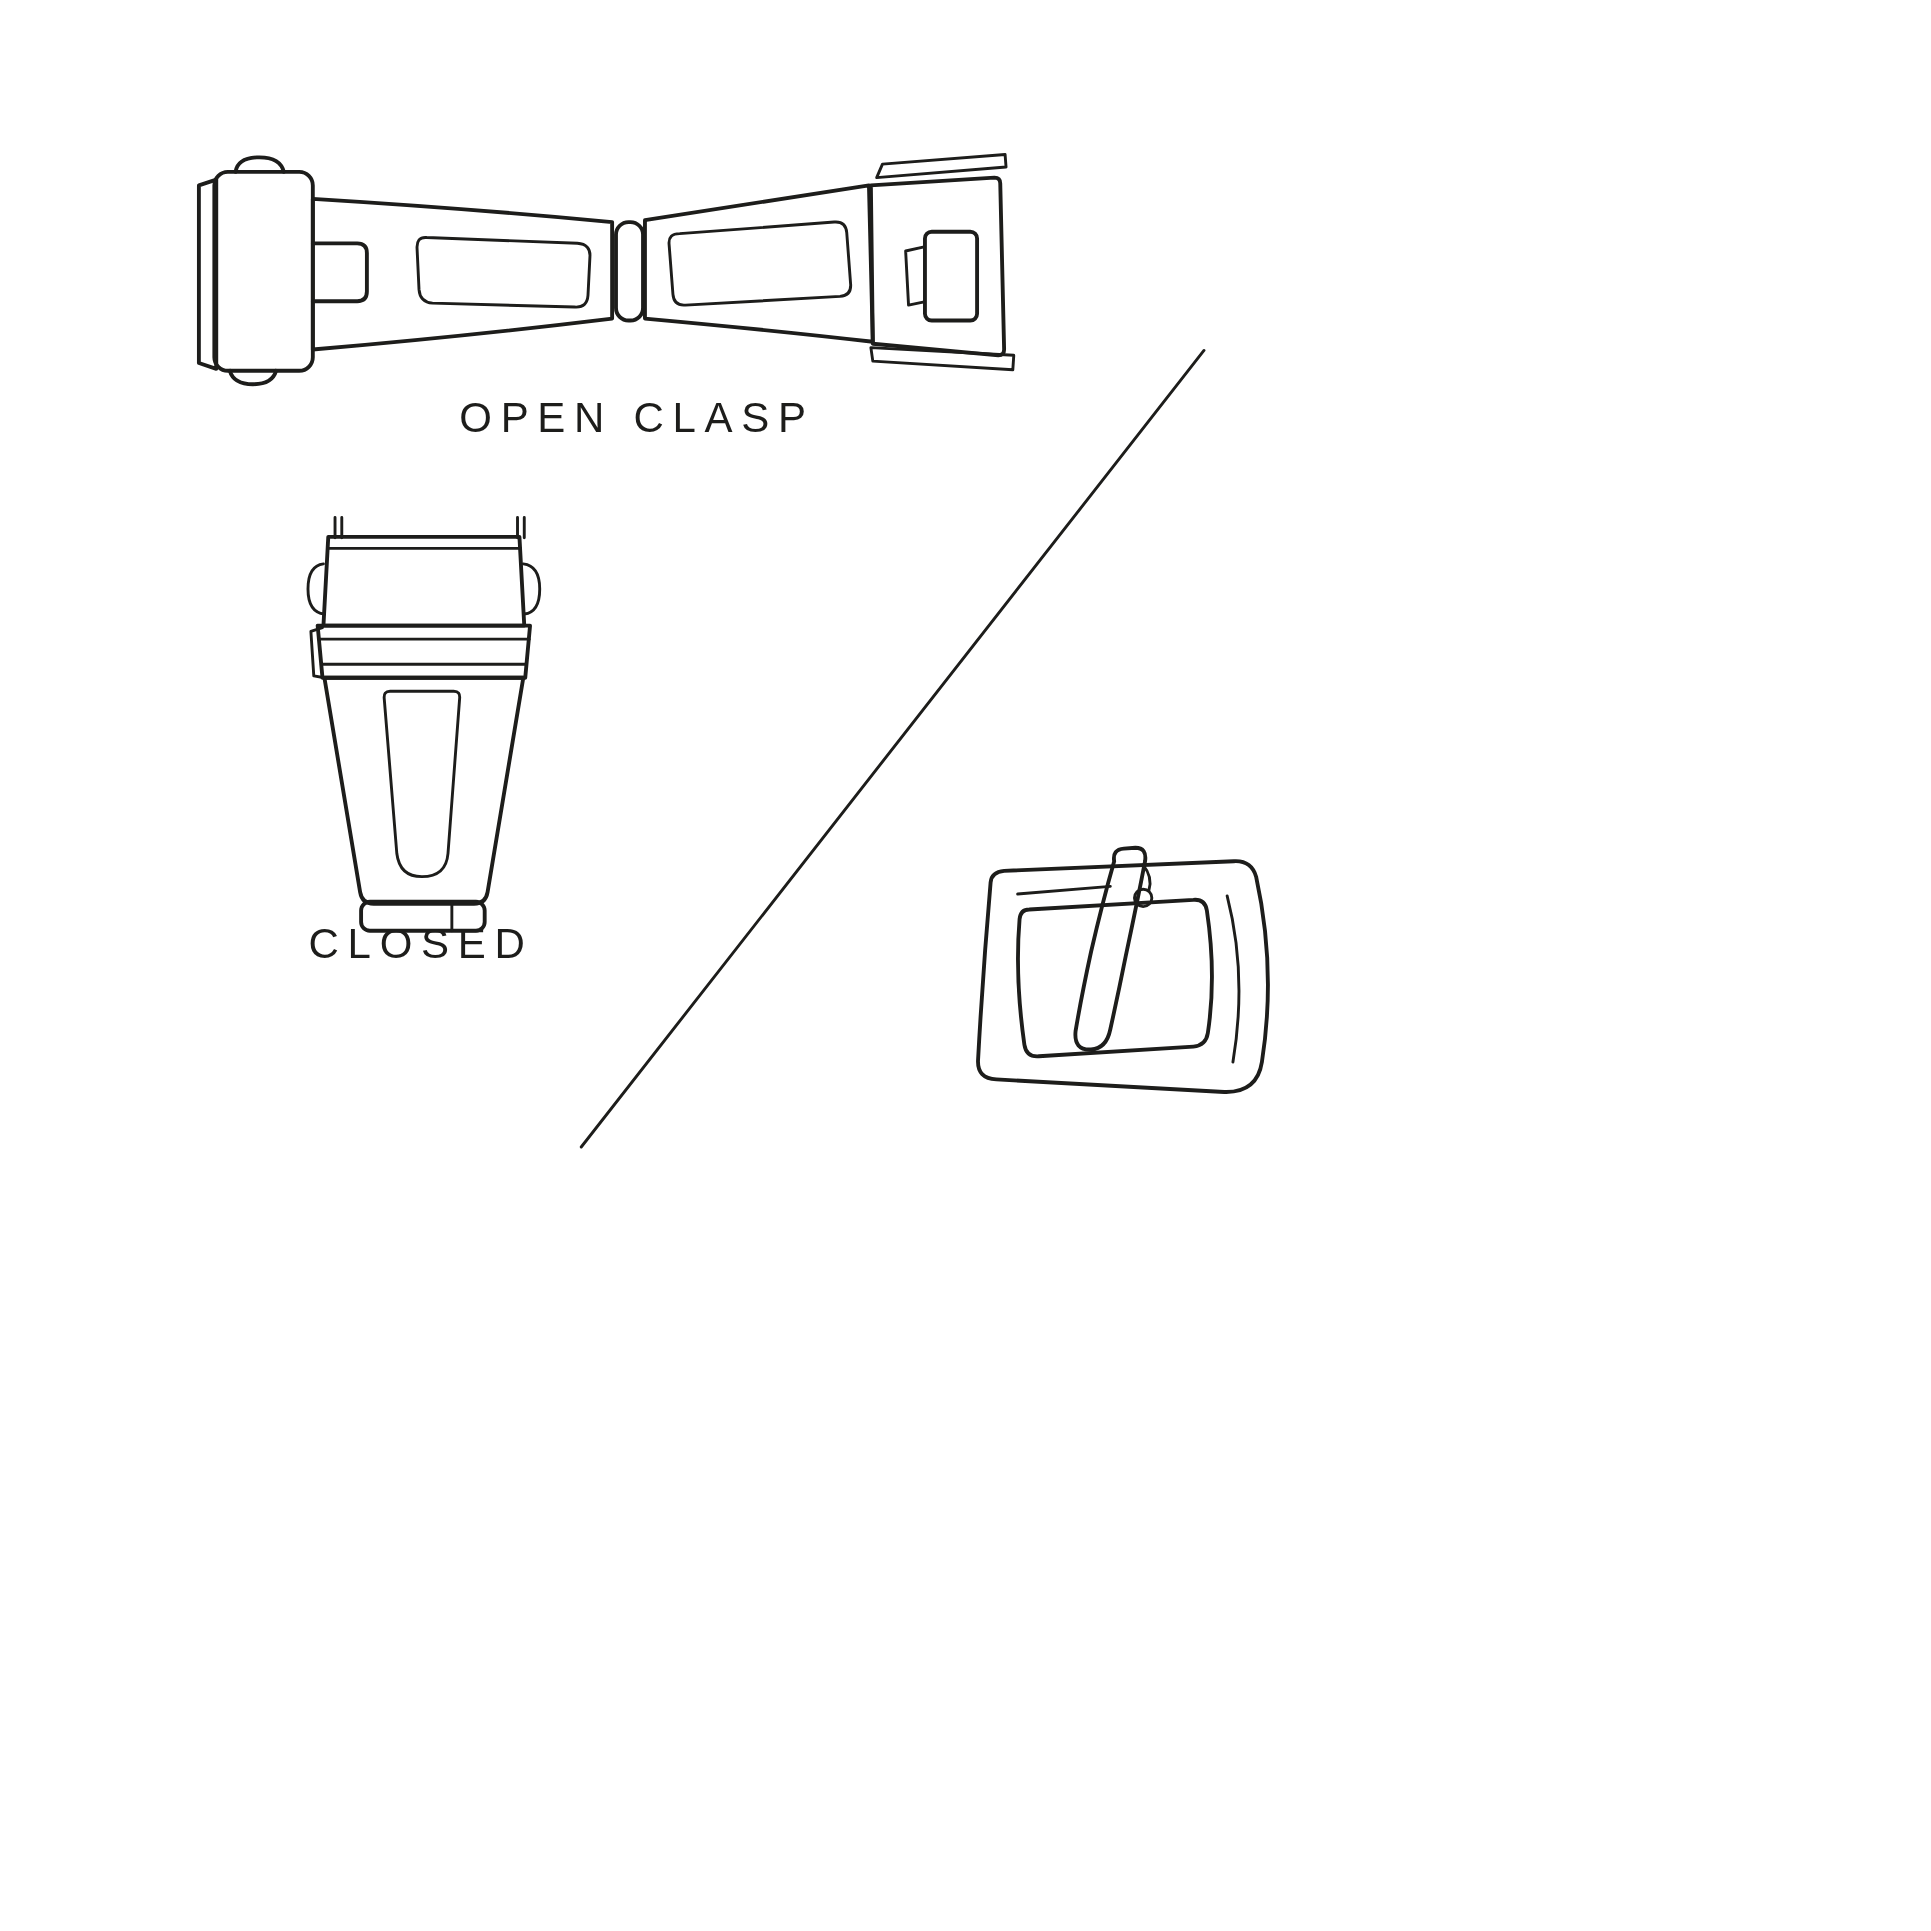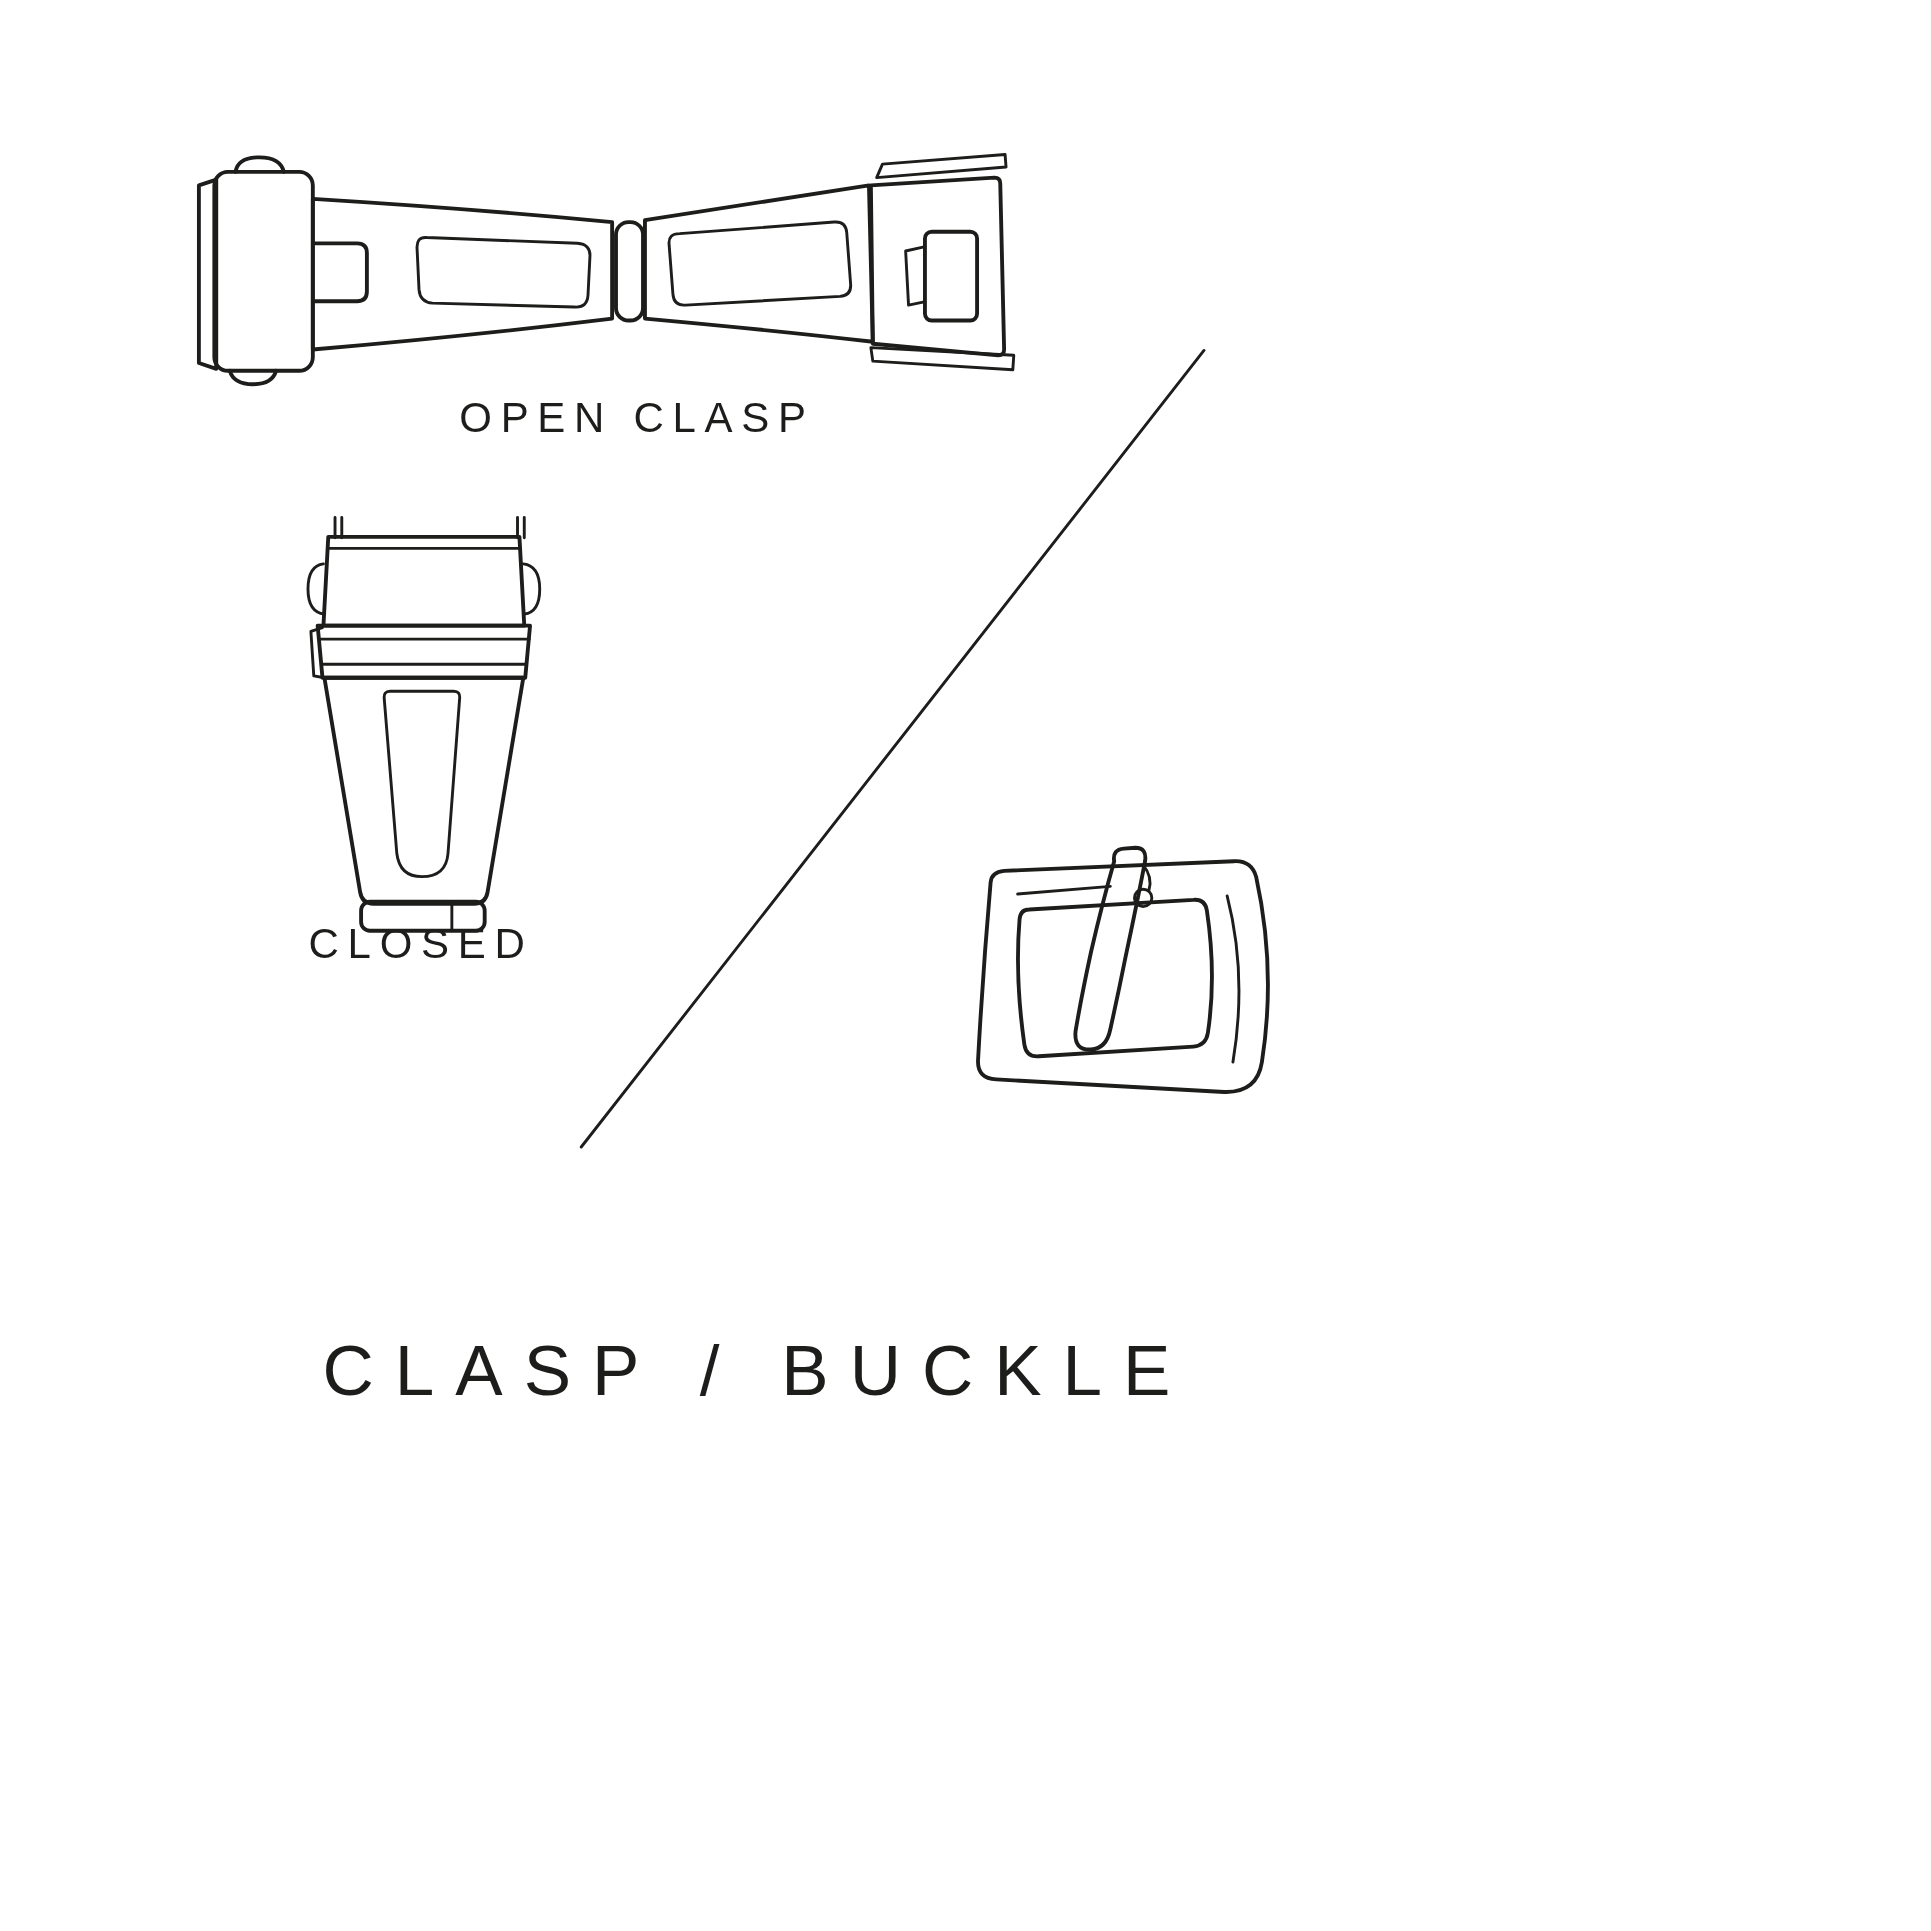--- a/index.html
+++ b/index.html
@@ -98,16 +98,15 @@
       <circle stroke-width="3" cx="1184" cy="930" r="9"></circle>
       <path stroke-width="3" d="M 1184 896 Q 1194 908 1190 922"></path>
       <path d="M 1154 892 Q 1152 880 1164 879 L 1176 878 Q 1188 878 1186 892 Q 1178 934 1166 990 Q 1158 1030 1150 1066 Q 1146 1086 1130 1087 Q 1112 1088 1114 1068 Q 1120 1032 1130 986 Q 1142 934 1154 892 Z"></path>
     </g>
   </svg>
 
   <div class="caption open-clasp">OPEN CLASP</div>
 
   <div class="caption closed">CLOSED</div>
 
-  <div class="title">CLASP / BUCKLE</div>
 
 </div>
 
 
 </body></html>

